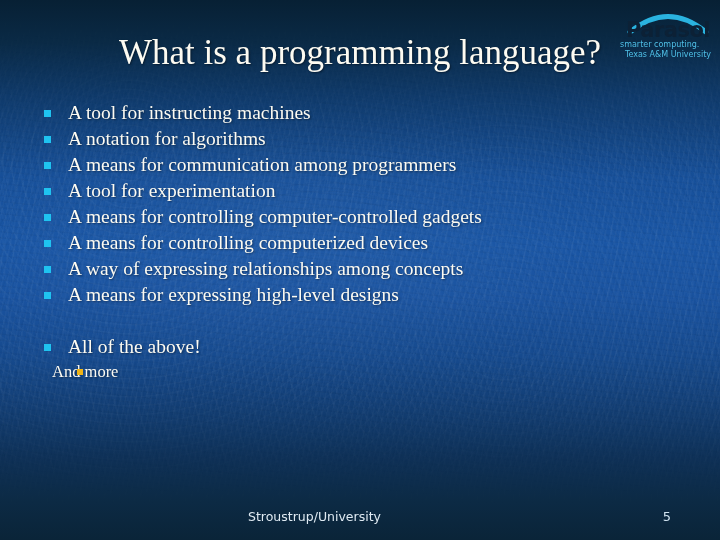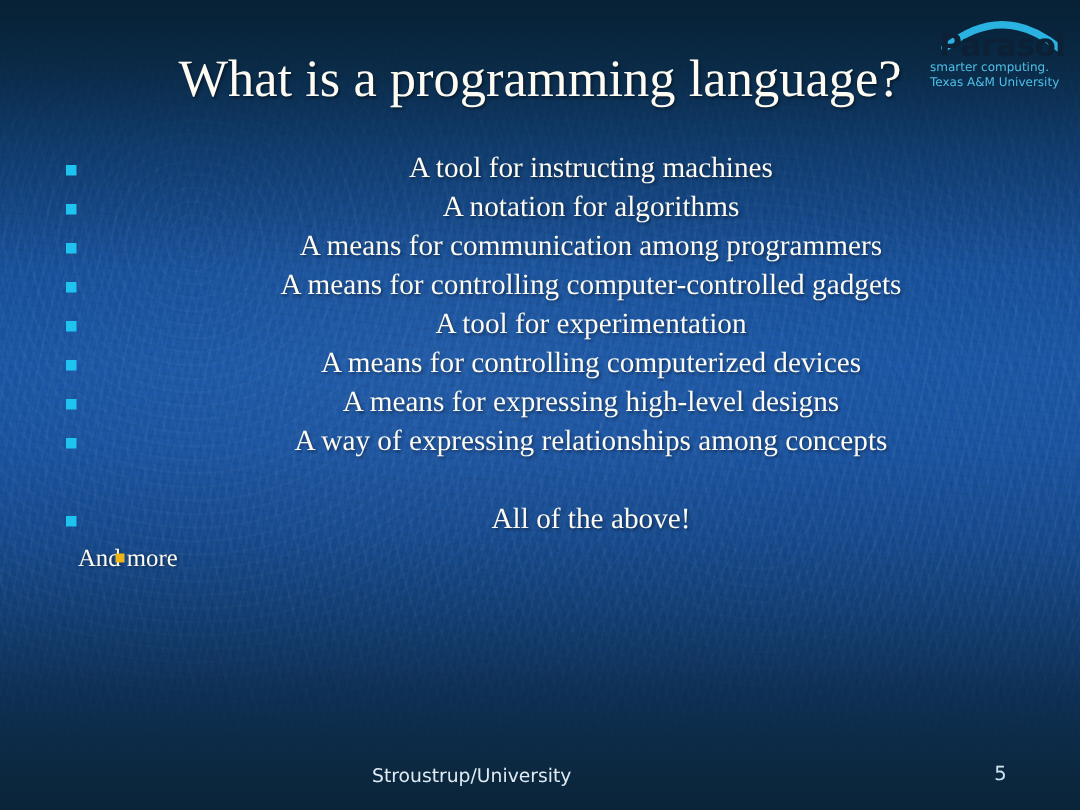--- a/index.html
+++ b/index.html
@@ -103,21 +103,21 @@
     font-size: 8px;
     line-height: 10px;
     color: #4fbfe6;
     white-space: nowrap;
   }
   #logo .affiliation {
     position: absolute;
     left: 0;
     top: 48px;
     width: 96px;
-    text-align: left;
+    text-align: center;
     font-family: "DejaVu Sans", "Liberation Sans", sans-serif;
     font-size: 8px;
     line-height: 10px;
     color: #4fbfe6;
     white-space: nowrap;
   }
   #logo svg { position: absolute; left: 0; top: 0; }
 
   
   #body {
@@ -129,21 +129,20 @@
   }
   .li {
     position: relative;
     height: 26px;
     padding-left: 68px;
     font-size: 19.5px;
     line-height: 26px;
     color: #fdfbf2;
     white-space: nowrap;
     text-shadow: 1px 1px 2px rgba(0,0,0,0.4);
-    text-align: center;
   }
   .li .marker {
     position: absolute;
     left: 44px;
     top: 10px;
     width: 7px;
     height: 7px;
     background: #1fc3f0;
   }
   .li.spacer-before { margin-top: 26px; }
@@ -222,41 +221,41 @@
       <span>A notation for algorithms</span>
     </div>
 
     <div class="li">
       <span class="marker"></span>
       <span>A means for communication among programmers</span>
     </div>
 
     <div class="li">
       <span class="marker"></span>
+      <span>A tool for experimentation</span>
+    </div>
+
+    <div class="li">
+      <span class="marker"></span>
       <span>A means for controlling computer-controlled gadgets</span>
     </div>
 
     <div class="li">
       <span class="marker"></span>
-      <span>A tool for experimentation</span>
-    </div>
-
-    <div class="li">
-      <span class="marker"></span>
       <span>A means for controlling computerized devices</span>
     </div>
 
     <div class="li">
       <span class="marker"></span>
+      <span>A way of expressing relationships among concepts</span>
+    </div>
+
+    <div class="li">
+      <span class="marker"></span>
       <span>A means for expressing high-level designs</span>
-    </div>
-
-    <div class="li">
-      <span class="marker"></span>
-      <span>A way of expressing relationships among concepts</span>
     </div>
 
     <div class="li spacer-before">
       <span class="marker"></span>
       <span>All of the above!</span>
     </div>
 
     <div class="li2">
       <span class="marker2"></span>
       <span>And more</span>

